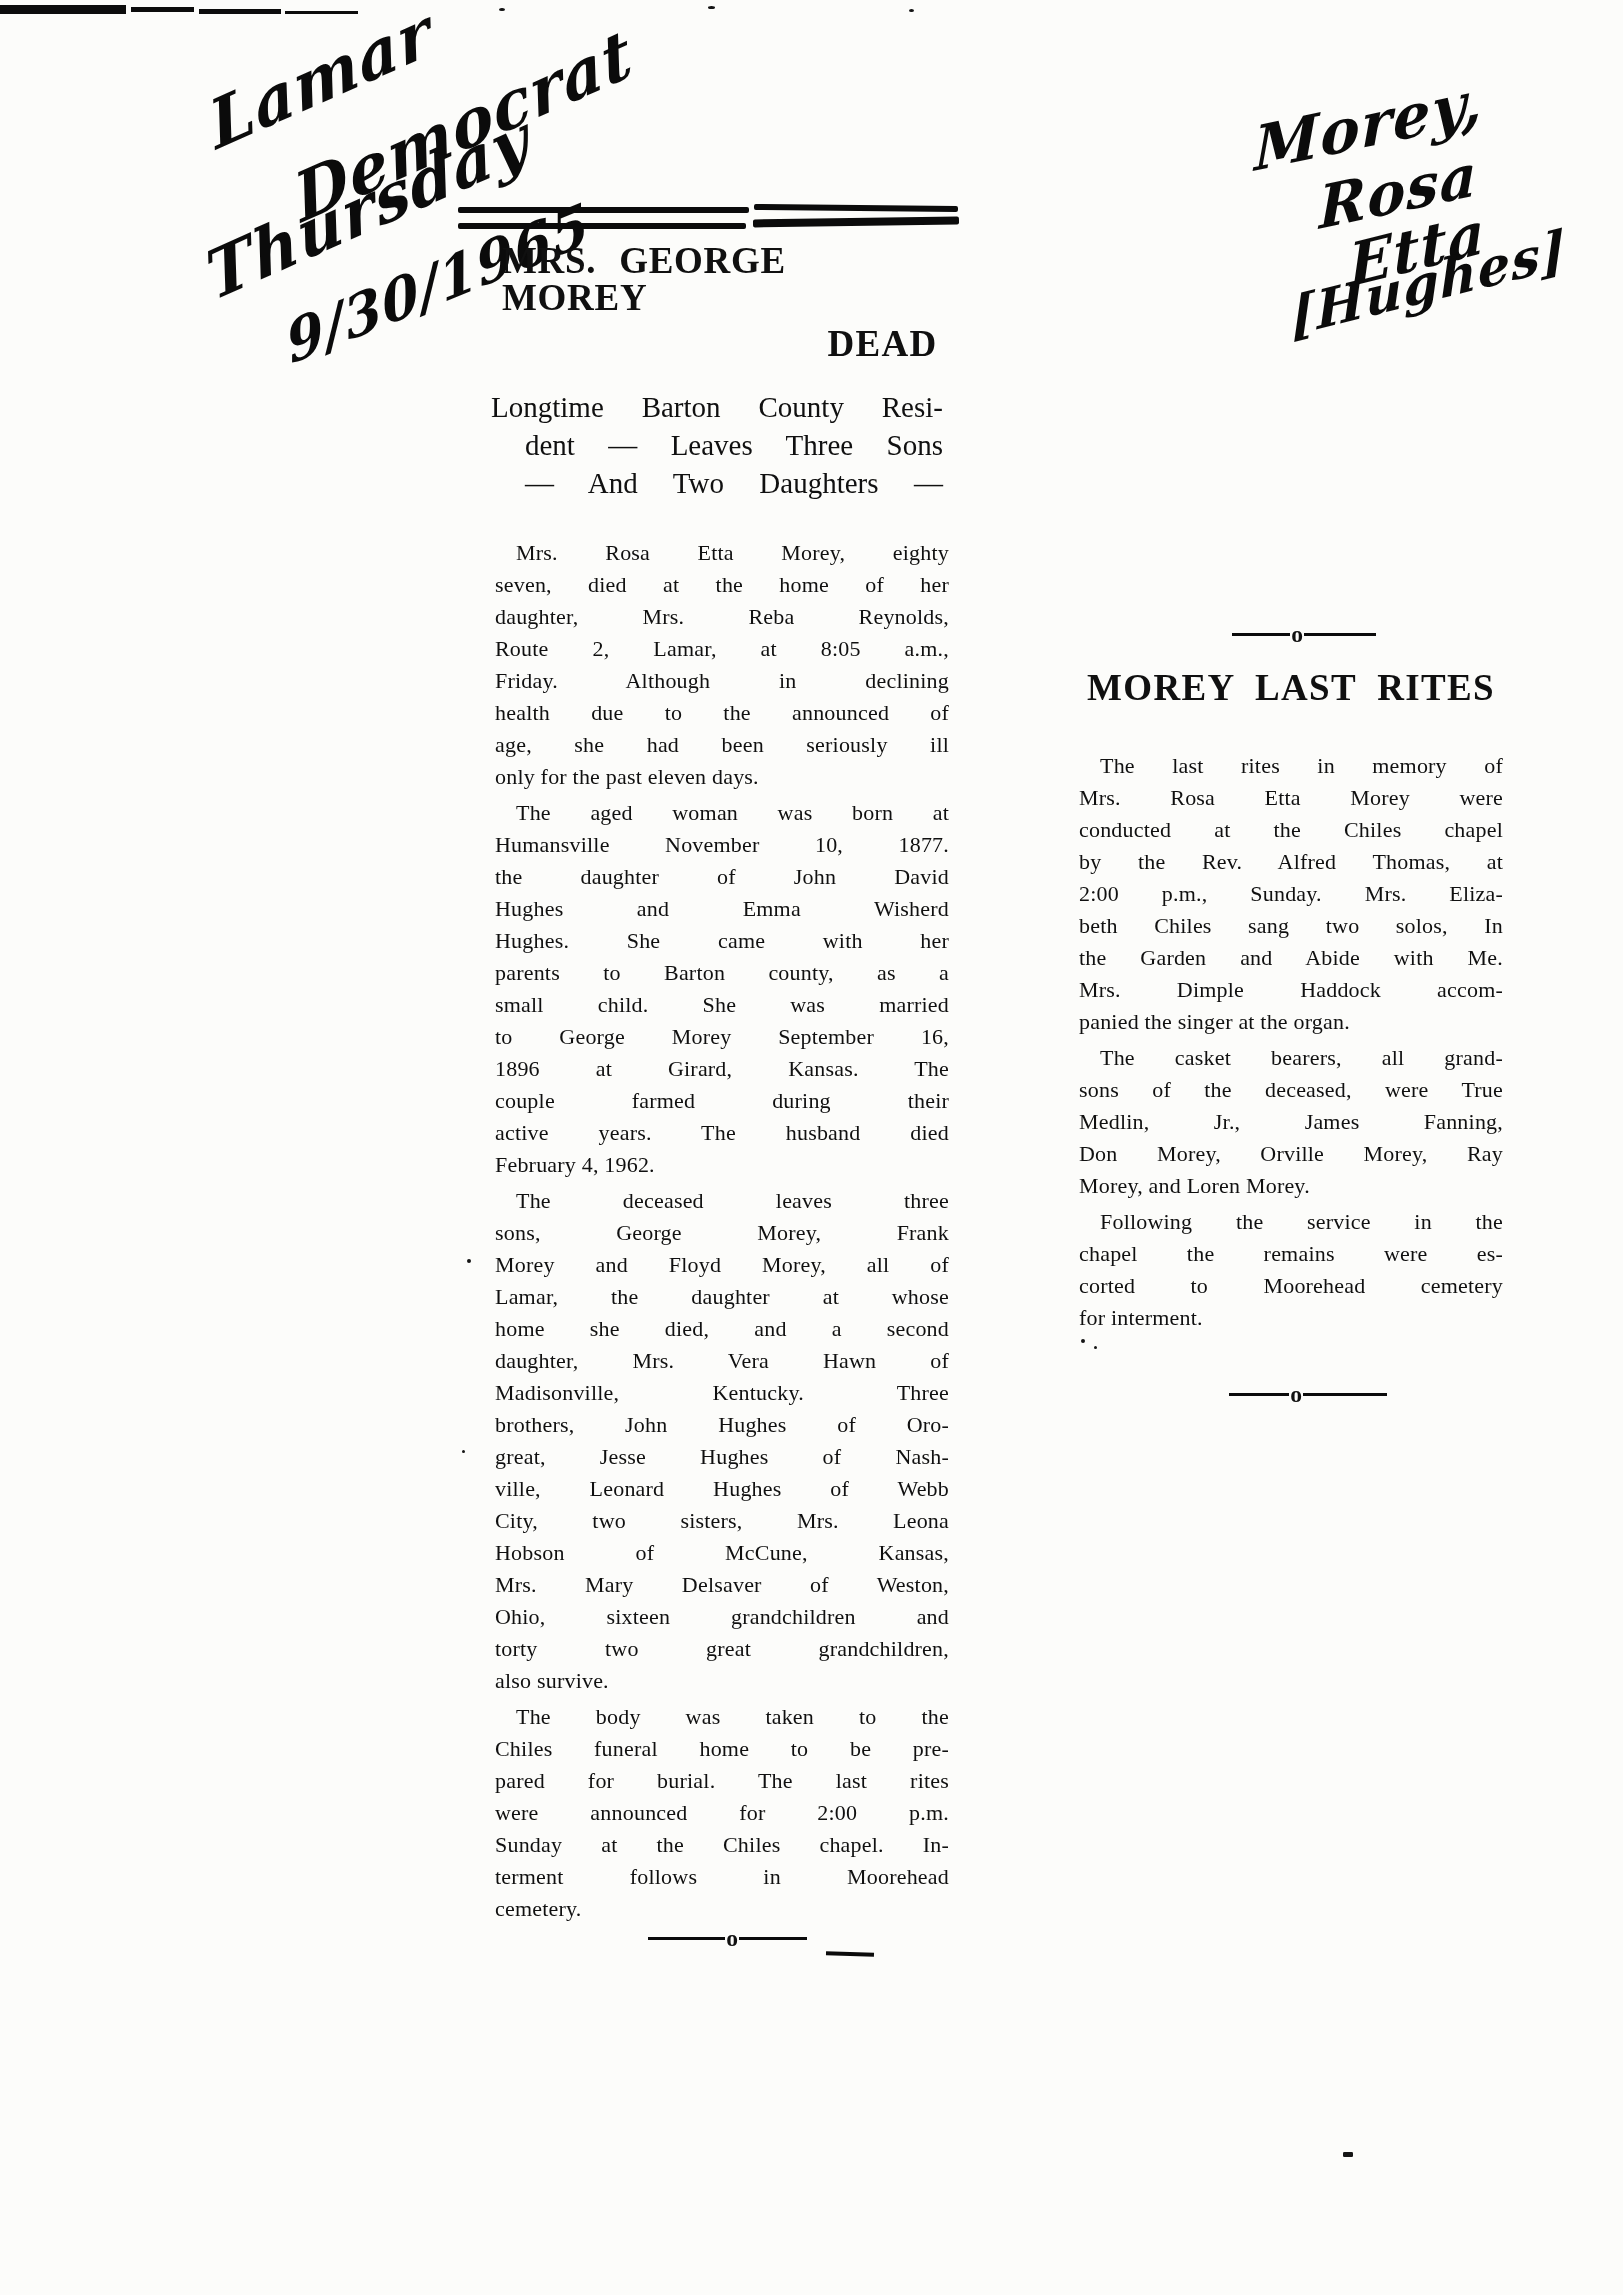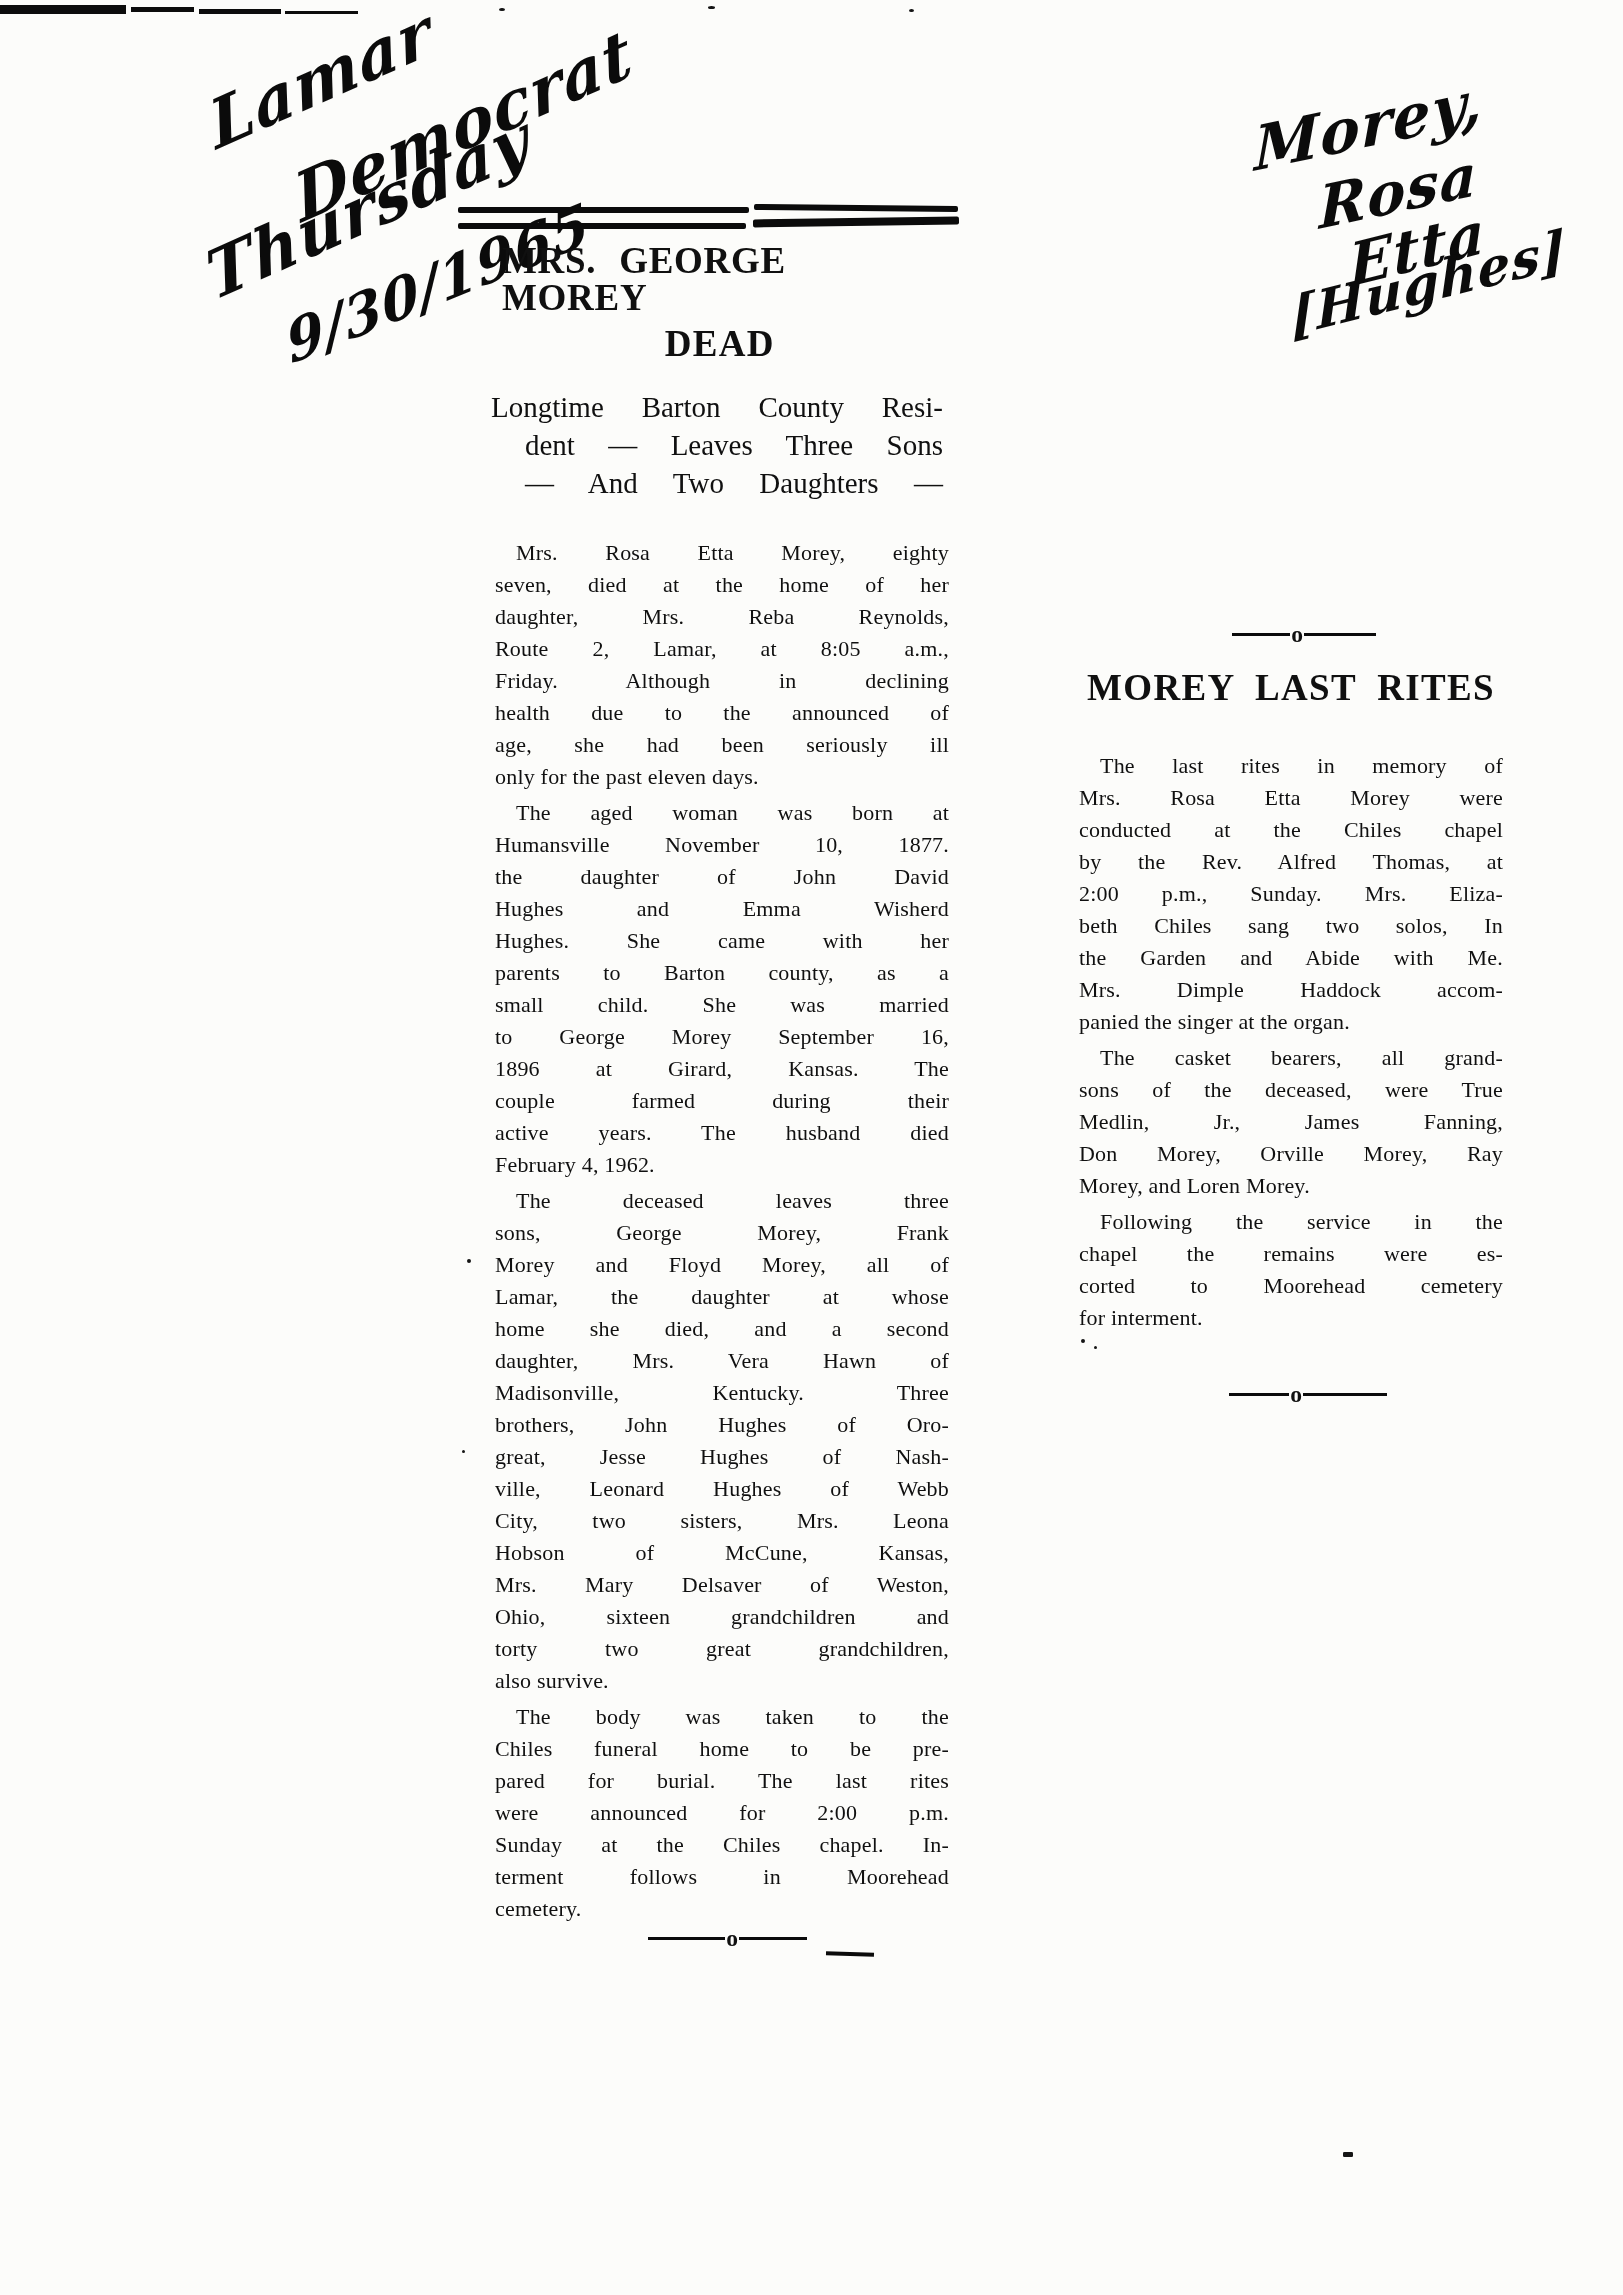--- a/index.html
+++ b/index.html
@@ -20,21 +20,21 @@
   
   .rule{position:absolute;background:#0b0b0b;border-radius:2px;}
   
   .headline{position:absolute;left:502px;top:226px;width:442px;margin-top:16px;}
   .hl-top{
     font-size:37px;font-weight:bold;letter-spacing:0.7px;word-spacing:13px;
     line-height:1.0;text-align:left;
   }
   .hl-bottom{
     font-size:37px;font-weight:bold;letter-spacing:1.3px;line-height:1.0;
-    text-align:center;padding-right:6.5px;margin-top:9.2px;
+    text-align:right;padding-right:6.5px;margin-top:9.2px;
   }
   
   .subhead{position:absolute;left:491px;top:341px;width:452px;font-weight:normal;margin-top:47px;}
   .subhead .line{
     font-size:29px;line-height:38px;text-align:justify;text-align-last:justify;
     word-spacing:3.9px;
   }
   .subhead .line:not(:first-child){margin-left:34px;}
   
   .bodycol{position:absolute;}

